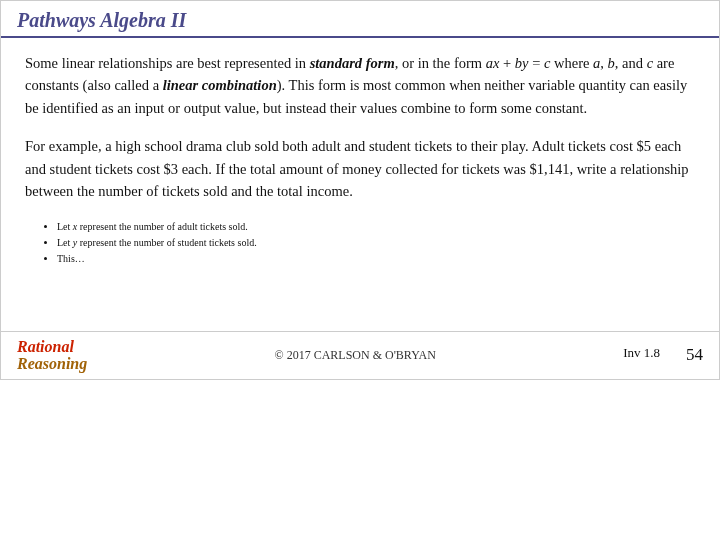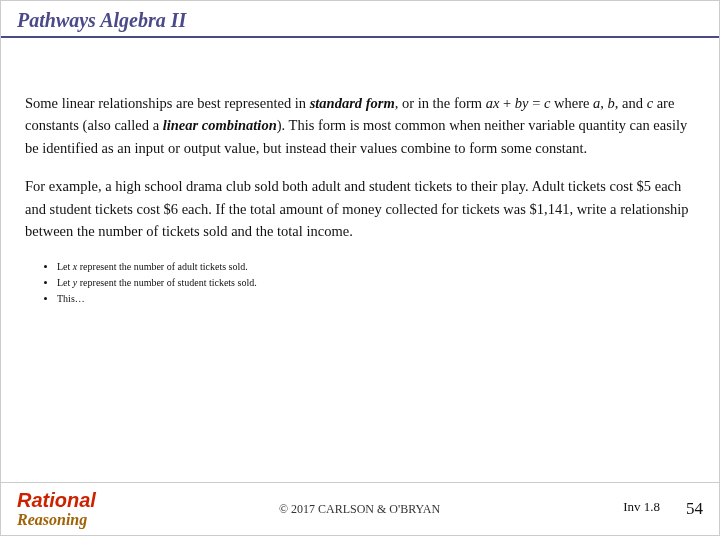--- a/index.html
+++ b/index.html
@@ -7,21 +7,21 @@
     body {
       width: 720px;
       height: 540px;
       overflow: hidden;
       font-family: Georgia, 'Times New Roman', serif;
       background: #fff;
     }
 
     .page {
       width: 720px;
-      height: 536px;
+      height: 380px;
       display: flex;
       flex-direction: column;
       border: 1px solid #ccc;
     }
 
     .header {
       background: #fff;
       padding: 8px 16px 4px 16px;
       border-bottom: 2px solid #4a4a8a;
     }
@@ -31,21 +31,20 @@
       font-style: italic;
       font-size: 20px;
       color: #4a4a8a;
       font-weight: bold;
     }
 
     .content {
       flex: 1;
       padding: 14px 24px 10px 24px;
       overflow: hidden;
-      margin-top: 40px;
     }
 
     .paragraph {
       font-size: 14.5px;
       line-height: 1.55;
       color: #111;
       margin-bottom: 16px;
       text-align: left;
     }
 
@@ -79,22 +78,22 @@
       background: #fff;
     }
 
     .footer-logo {
       display: flex;
       flex-direction: column;
       align-items: flex-start;
     }
 
     .logo-rational {
-      font-family: Liberation Sans, sans-serif;
-      font-size: 20px;
+      font-family: Liberation Serif, serif;
+      font-size: 16px;
       color: #cc2200;
       font-style: italic;
       font-weight: bold;
       line-height: 1.1;
     }
 
     .logo-reasoning {
       font-family: 'Brush Script MT', cursive, Georgia, serif;
       font-size: 16px;
       color: #a16207;
@@ -140,21 +139,21 @@
       Some linear relationships are best represented in <span class="bold-italic">standard form</span>, or
       in the form <span class="italic">ax</span> + <span class="italic">by</span> = <span class="italic">c</span> where <span class="italic">a</span>, <span class="italic">b</span>, and <span class="italic">c</span> are constants (also called a
       <span class="bold-italic">linear combination</span>). This form is most common when neither
       variable quantity can easily be identified as an input or output
       value, but instead their values combine to form some constant.
     </p>
 
     <p class="paragraph">
       For example, a high school drama club sold both adult and student
       tickets to their play. Adult tickets cost $5 each and student tickets
-      cost $6 each. If the total amount of money collected for tickets was
+      cost $3 each. If the total amount of money collected for tickets was
       $1,141, write a relationship between the number of tickets sold and
       the total income.
     </p>
 
     <ul class="bullet-list">
       <li>Let <span class="italic">x</span> represent the number of adult tickets sold.</li>
       <li>Let <span class="italic">y</span> represent the number of student tickets sold.</li>
       <li>This…</li>
     </ul>
 

